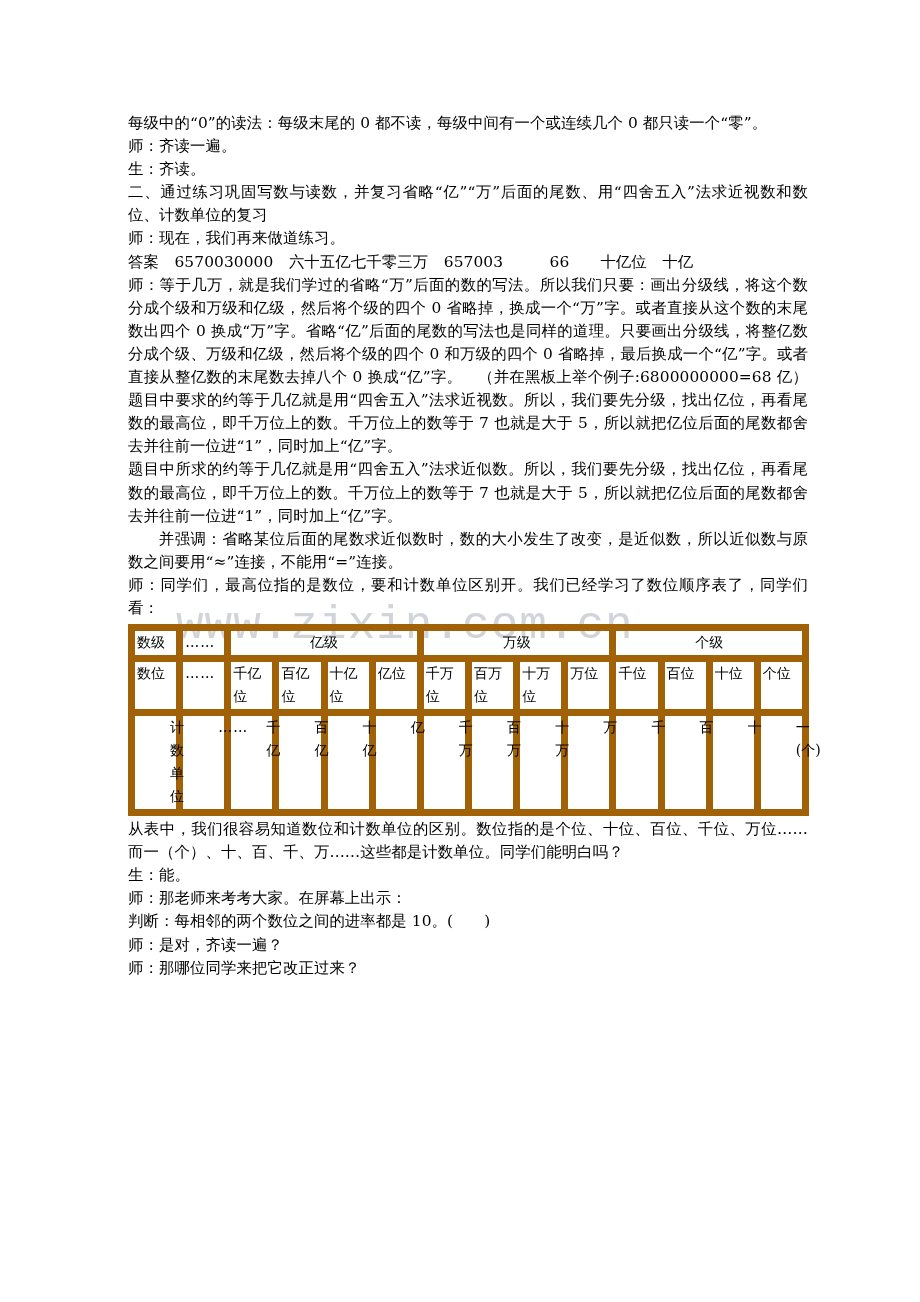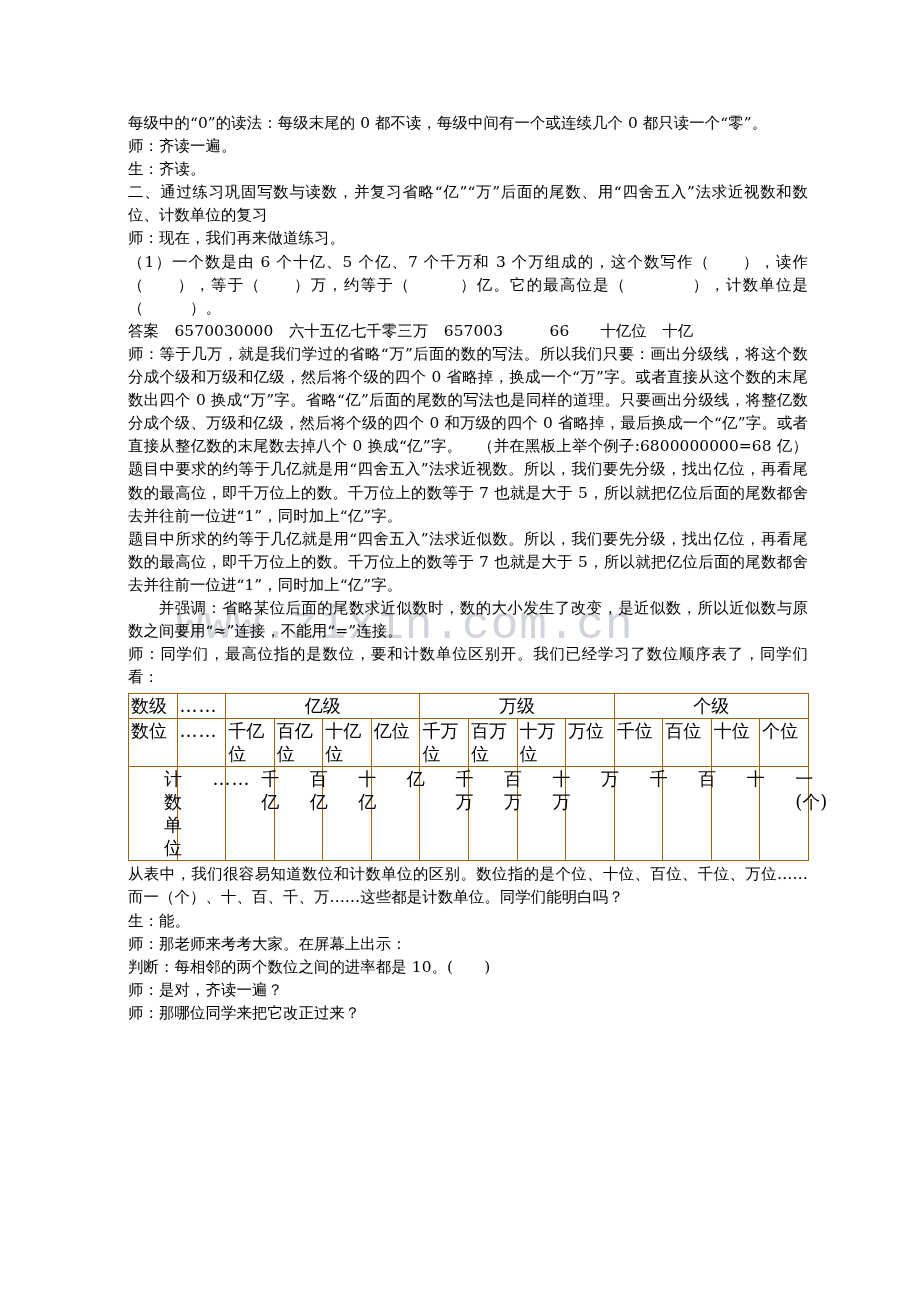--- a/index.html
+++ b/index.html
@@ -68,24 +68,24 @@
   
   table.digits {
     border-collapse: collapse;
     width: 681px;
     margin: 4px 0 2px 0;
     table-layout: fixed;
     font-size: 15.2px;
     line-height: 23px;
   }
   table.digits td {
-    border: 1px solid #a16207;
+    border: 7px solid #a16207;
     padding: 0px 2px 1px 2px;
     vertical-align: top;
-    font-size: 18px;
+    font-size: 14px;
     line-height: 23px;
     height: 23px;
     word-break: break-all;
   }
   td.lvl {
     text-align: center;
     vertical-align: middle;
   }
   td.rowlabel {
     text-align: left;
@@ -111,21 +111,20 @@
 
   <div id="watermark">www.zixin.com.cn</div>
 
   <div class="doc">
 
     <p class="line">每级中的“0”的读法：每级末尾的 0 都不读，每级中间有一个或连续几个 0 都只读一个“零”。</p>
     <p class="line nojustify">师：齐读一遍。</p>
     <p class="line nojustify">生：齐读。</p>
     <p class="line">二、通过练习巩固写数与读数，并复习省略“亿”“万”后面的尾数、用“四舍五入”法求近视数和数位、计数单位的复习</p>
     <p class="line nojustify">师：现在，我们再来做道练习。</p>
-    <p class="line">（1）一个数是由 6 个十亿、5 个亿、7 个千万和 3 个万组成的，这个数写作（　　），读作（　　），等于（　　）万，约等于（　　　）亿。它的最高位是（　　　　），计数单位是（　　　）。</p>
     <p class="line ans nojustify">答案　6570030000　六十五亿七千零三万　657003　　　66　　十亿位　十亿</p>
     <p class="line">师：等于几万，就是我们学过的省略“万”后面的数的写法。所以我们只要：画出分级线，将这个数分成个级和万级和亿级，然后将个级的四个 0 省略掉，换成一个“万”字。或者直接从这个数的末尾数出四个 0 换成“万”字。省略“亿”后面的尾数的写法也是同样的道理。只要画出分级线，将整亿数分成个级、万级和亿级，然后将个级的四个 0 和万级的四个 0 省略掉，最后换成一个“亿”字。或者直接从整亿数的末尾数去掉八个 0 换成“亿”字。　（并在黑板上举个例子:6800000000=68 亿）题目中要求的约等于几亿就是用“四舍五入”法求近视数。所以，我们要先分级，找出亿位，再看尾数的最高位，即千万位上的数。千万位上的数等于 7 也就是大于 5，所以就把亿位后面的尾数都舍去并往前一位进“1”，同时加上“亿”字。</p>
     <p class="line">题目中所求的约等于几亿就是用“四舍五入”法求近似数。所以，我们要先分级，找出亿位，再看尾数的最高位，即千万位上的数。千万位上的数等于 7 也就是大于 5，所以就把亿位后面的尾数都舍去并往前一位进“1”，同时加上“亿”字。</p>
     <p class="line indent2">并强调：省略某位后面的尾数求近似数时，数的大小发生了改变，是近似数，所以近似数与原数之间要用“≈”连接，不能用“=”连接。</p>
     <p class="line">师：同学们，最高位指的是数位，要和计数单位区别开。我们已经学习了数位顺序表了，同学们看：</p>
 
     <table class="digits">
       <tbody>
         <tr class="r1">
           <td class="rowlabel">数级</td>

